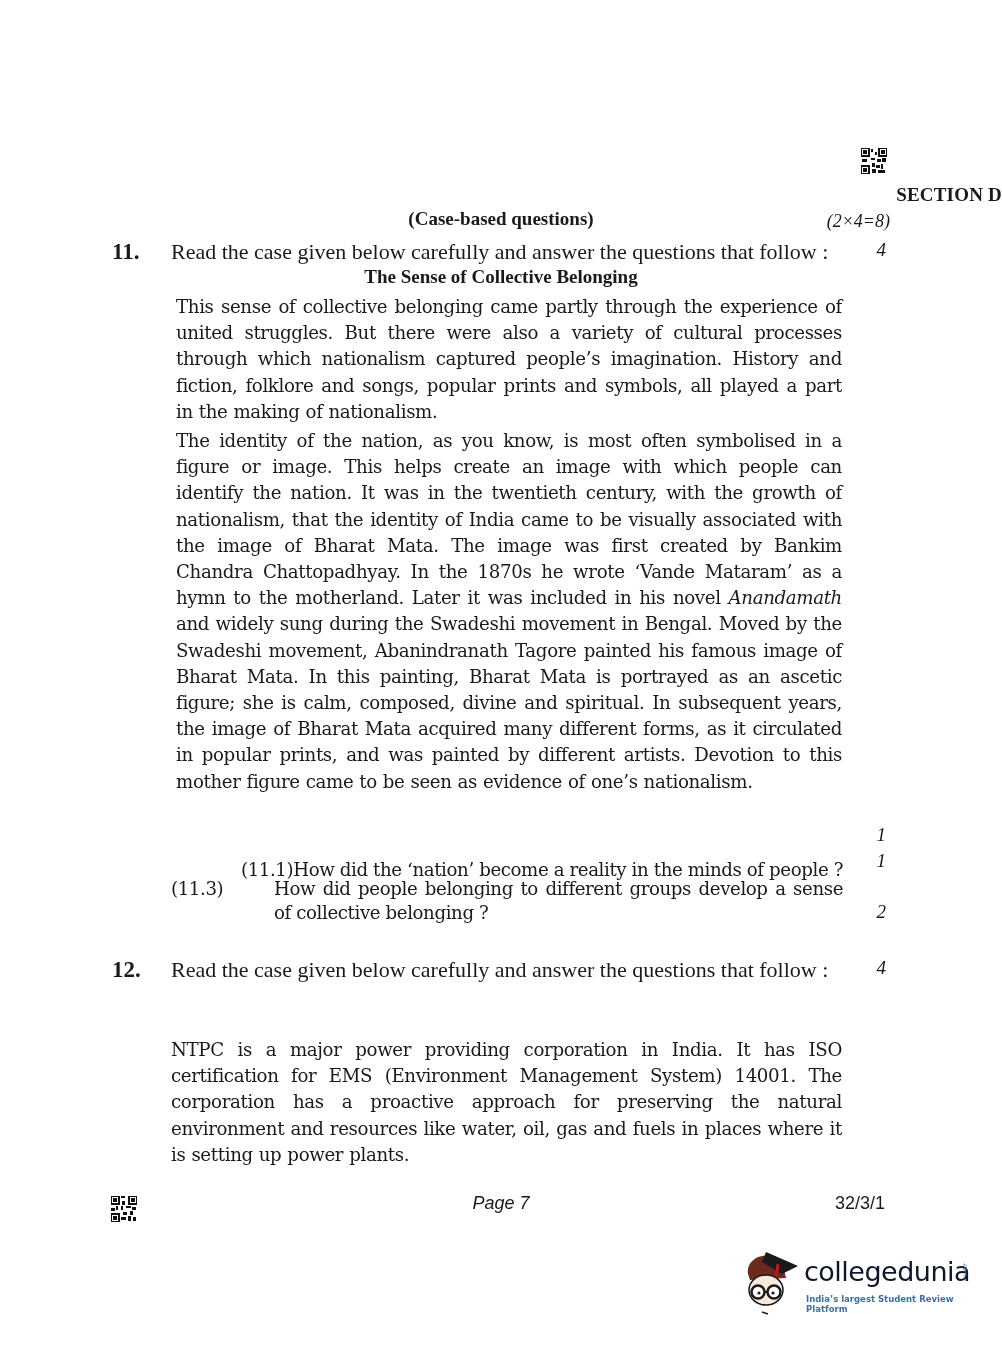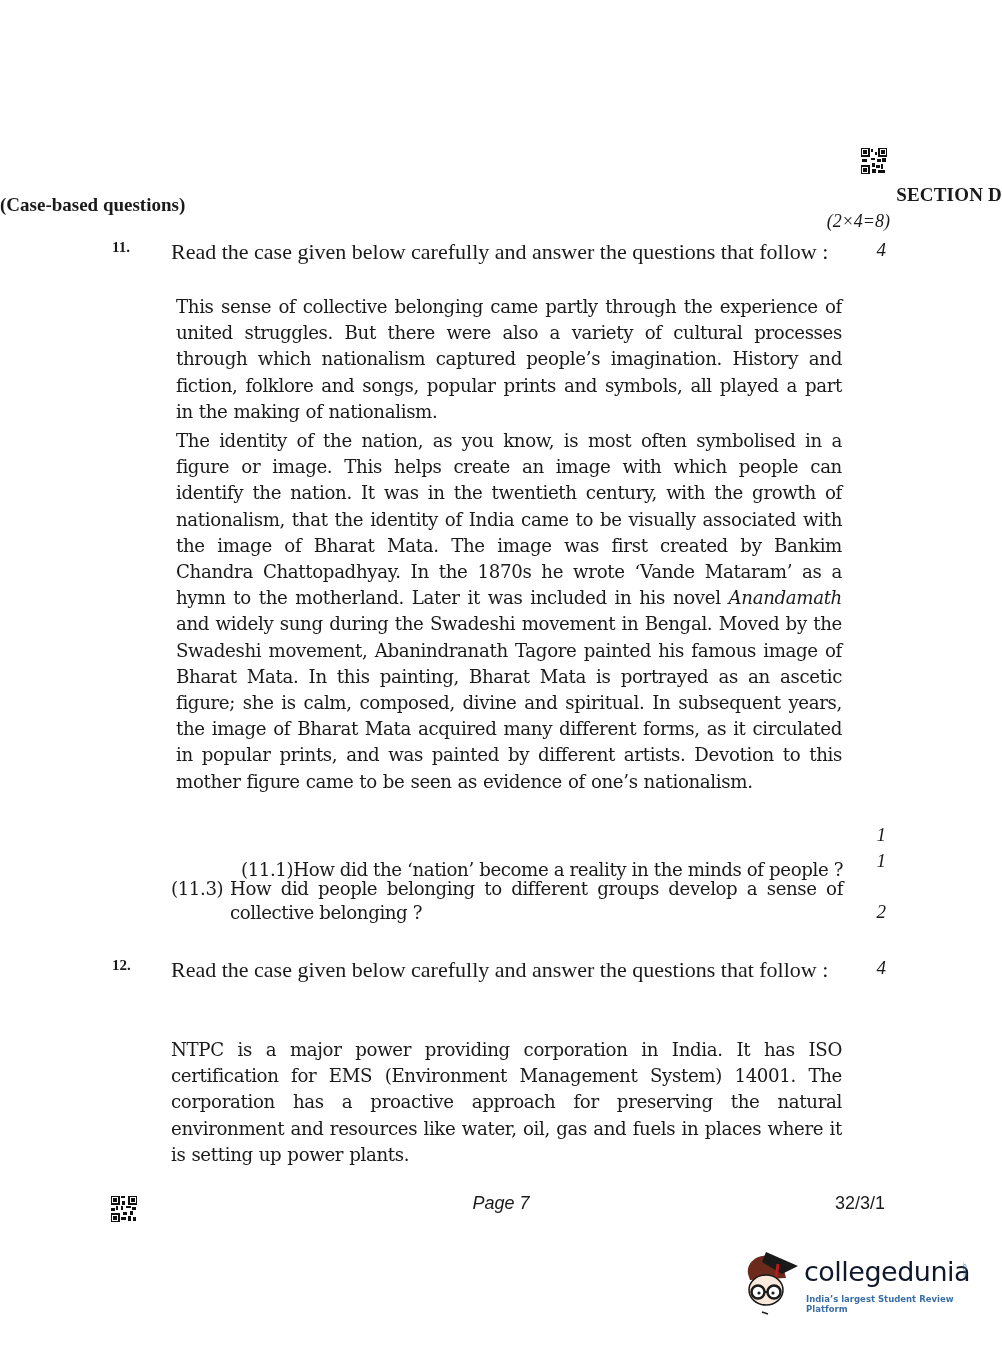--- a/index.html
+++ b/index.html
@@ -14,31 +14,31 @@
     .qr svg { width: 100%; height: 100%; display: block; }
     .qr-top { left: 861px; top: 148px; }
     .qr-bottom { left: 111px; top: 1196px; }
 
     .section-title {
       position: absolute; left: 0; width: 1002px; top: 184px;
       text-align: right; font-weight: bold; font-size: 19px;
       font-family: "Liberation Serif", serif; letter-spacing: 0.2px;
     }
     .section-sub {
-      position: absolute; left: 0; width: 1002px; top: 194px;
-      font-weight: bold; font-size: 19px;
+      position: absolute; left: 0; width: 1002px; top: 208px;
+      text-align: center; font-weight: bold; font-size: 19px;
       font-family: "Liberation Serif", serif;
     }
     .section-marks {
       position: absolute; right: 112px; top: 211px;
       font-style: italic; font-size: 18px; font-family: "Liberation Serif", serif;
     }
 
     .qnum {
-      position: absolute; left: 112px; font-weight: bold; font-size: 15px;
+      position: absolute; left: 112px; font-weight: bold; font-size: 23px;
       font-family: "Liberation Serif", serif;
     }
     .qline {
       position: absolute; left: 171px; font-size: 22px;
       font-family: "Liberation Serif", serif;
     }
     .qmark {
       position: absolute; right: 116px; font-style: italic; font-size: 19px;
       font-family: "Liberation Serif", serif;
     }
@@ -54,21 +54,21 @@
     }
     .para.ntpc { left: 171px; width: 671px; }
     .para em { font-style: italic; }
 
     .subq {
       position: absolute; left: 171px; width: 672px; font-size: 18.2px;
       font-family: "DejaVu Serif", serif; letter-spacing: -0.4px; line-height: 24px;
     }
     .subq .sq-no { display: inline-block; width: 59px; }
     .subq .sq-text { }
-    .subq.wrap { display: flex; }
+    .subq.wrap { display: flex; gap: 44px; }
     .subq.wrap .sq-no { flex: 0 0 59px; }
     .subq.wrap .sq-text { flex: 1; text-align: justify; text-align-last: left; }
     .submark {
       position: absolute; right: 116px; font-style: italic; font-size: 19px;
       font-family: "Liberation Serif", serif;
     }
 
     .footer-page {
       position: absolute; left: 0; width: 1002px; top: 1193px; text-align: center;
       font-family: "Liberation Sans", sans-serif; font-style: italic; font-size: 18px;
@@ -124,20 +124,21 @@
     </svg>
   </div>
 
   <div class="section-title">SECTION D</div>
   <div class="section-sub">(Case-based questions)</div>
   <div class="section-marks">(2×4=8)</div>
 
   <div class="qnum" style="top:239px;">11.</div>
   <div class="qline" style="top:239px;">Read the case given below carefully and answer the questions that follow :</div>
   <div class="qmark" style="top:239px;">4</div>
+  <div class="case-title" style="top:266px;">The Sense of Collective Belonging</div>
 
   <div class="para" style="top:294px;">This sense of collective belonging came partly through the experience of united struggles. But there were also a variety of cultural processes through which nationalism captured people’s imagination. History and fiction, folklore and songs, popular prints and symbols, all played a part in the making of nationalism.</div>
 
   <div class="para" style="top:428px;"><span>The identity of the nation, as you know, is most often symbolised in a figure or image. This helps create an image with which people can identify the nation. It was in the twentieth century, with the growth of nationalism, that the identity of India came to be visually associated with the image of Bharat Mata. The image was first created by Bankim Chandra Chattopadhyay. In the 1870s he wrote ‘Vande Mataram’ as a hymn to the motherland. Later it was included in his novel </span><em>Anandamath</em><span> and widely sung during the Swadeshi movement in Bengal. Moved by the Swadeshi movement, Abanindranath Tagore painted his famous image of Bharat Mata. In this painting, Bharat Mata is portrayed as an ascetic figure; she is calm, composed, divine and spiritual. In subsequent years, the image of Bharat Mata acquired many different forms, as it circulated in popular prints, and was painted by different artists. Devotion to this mother figure came to be seen as evidence of one’s nationalism.</span></div>
 
   <div class="subq" style="top:858px;text-align:right;">
     <span class="sq-no">(11.1)</span><span class="sq-text">How did the ‘nation’ become a reality in the minds of people ?</span>
   </div>
   <div class="submark" style="top:824px;">1</div>
 

